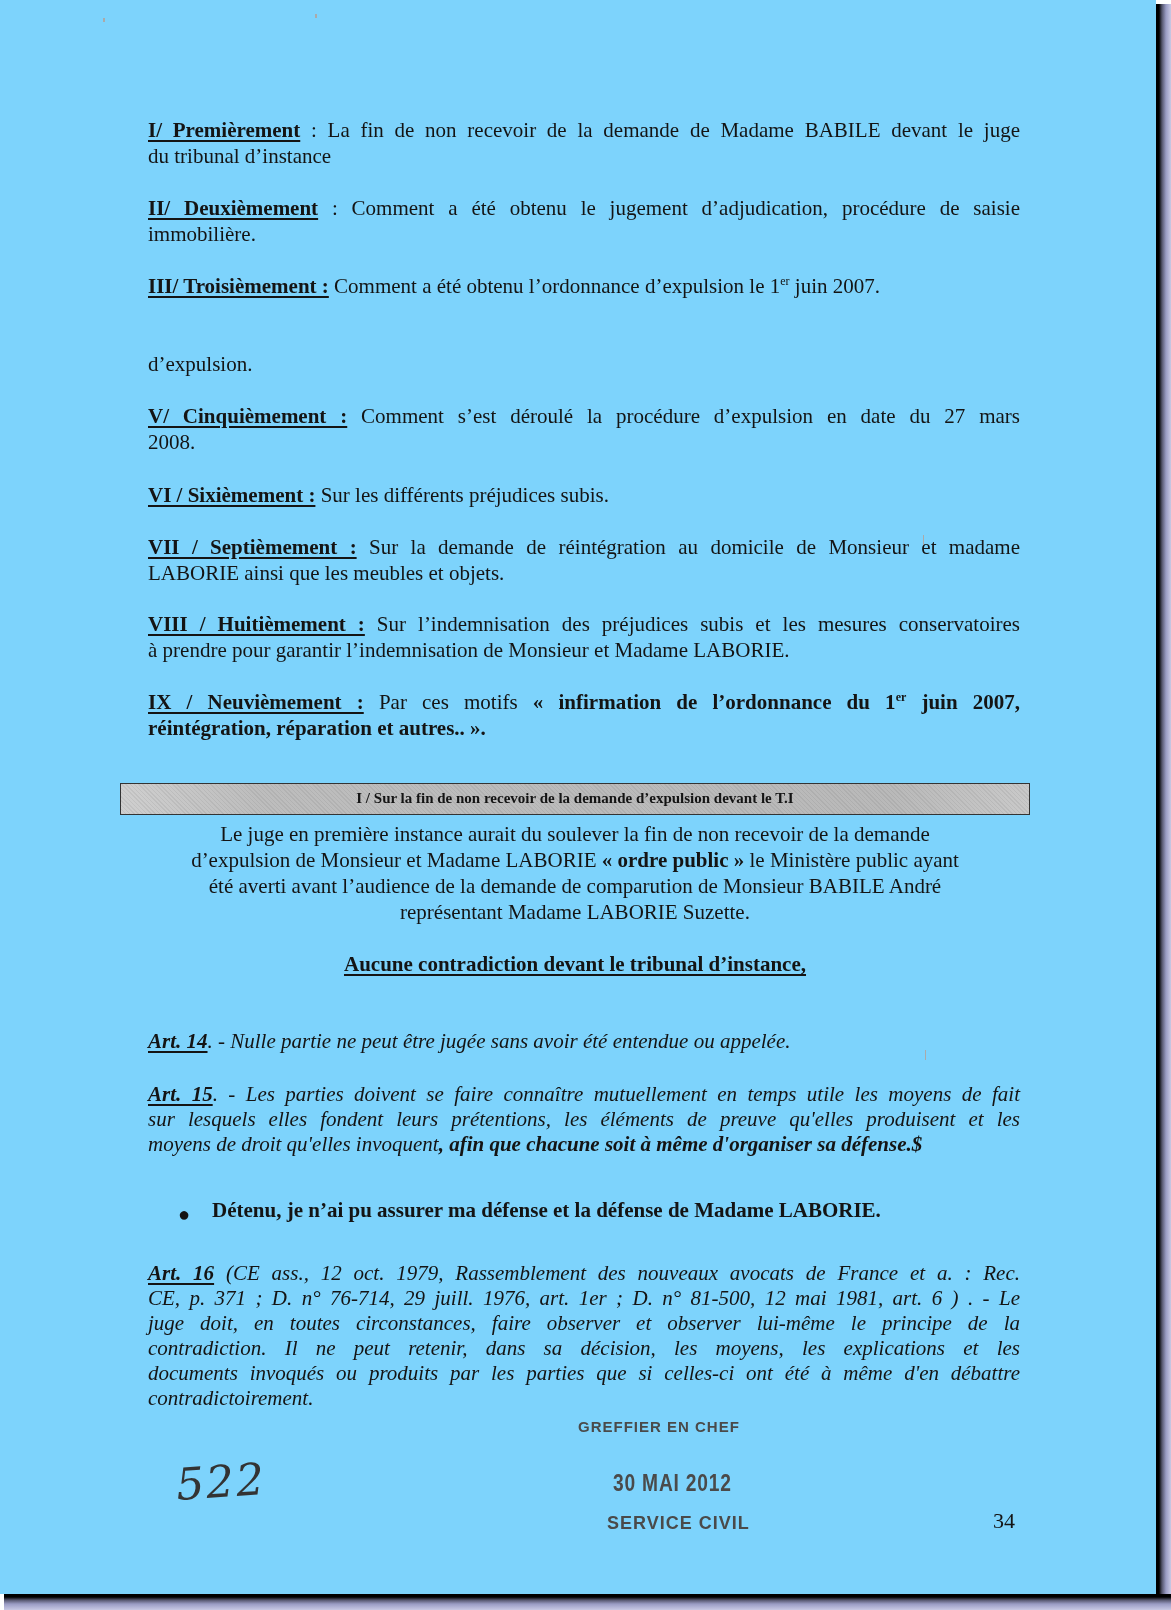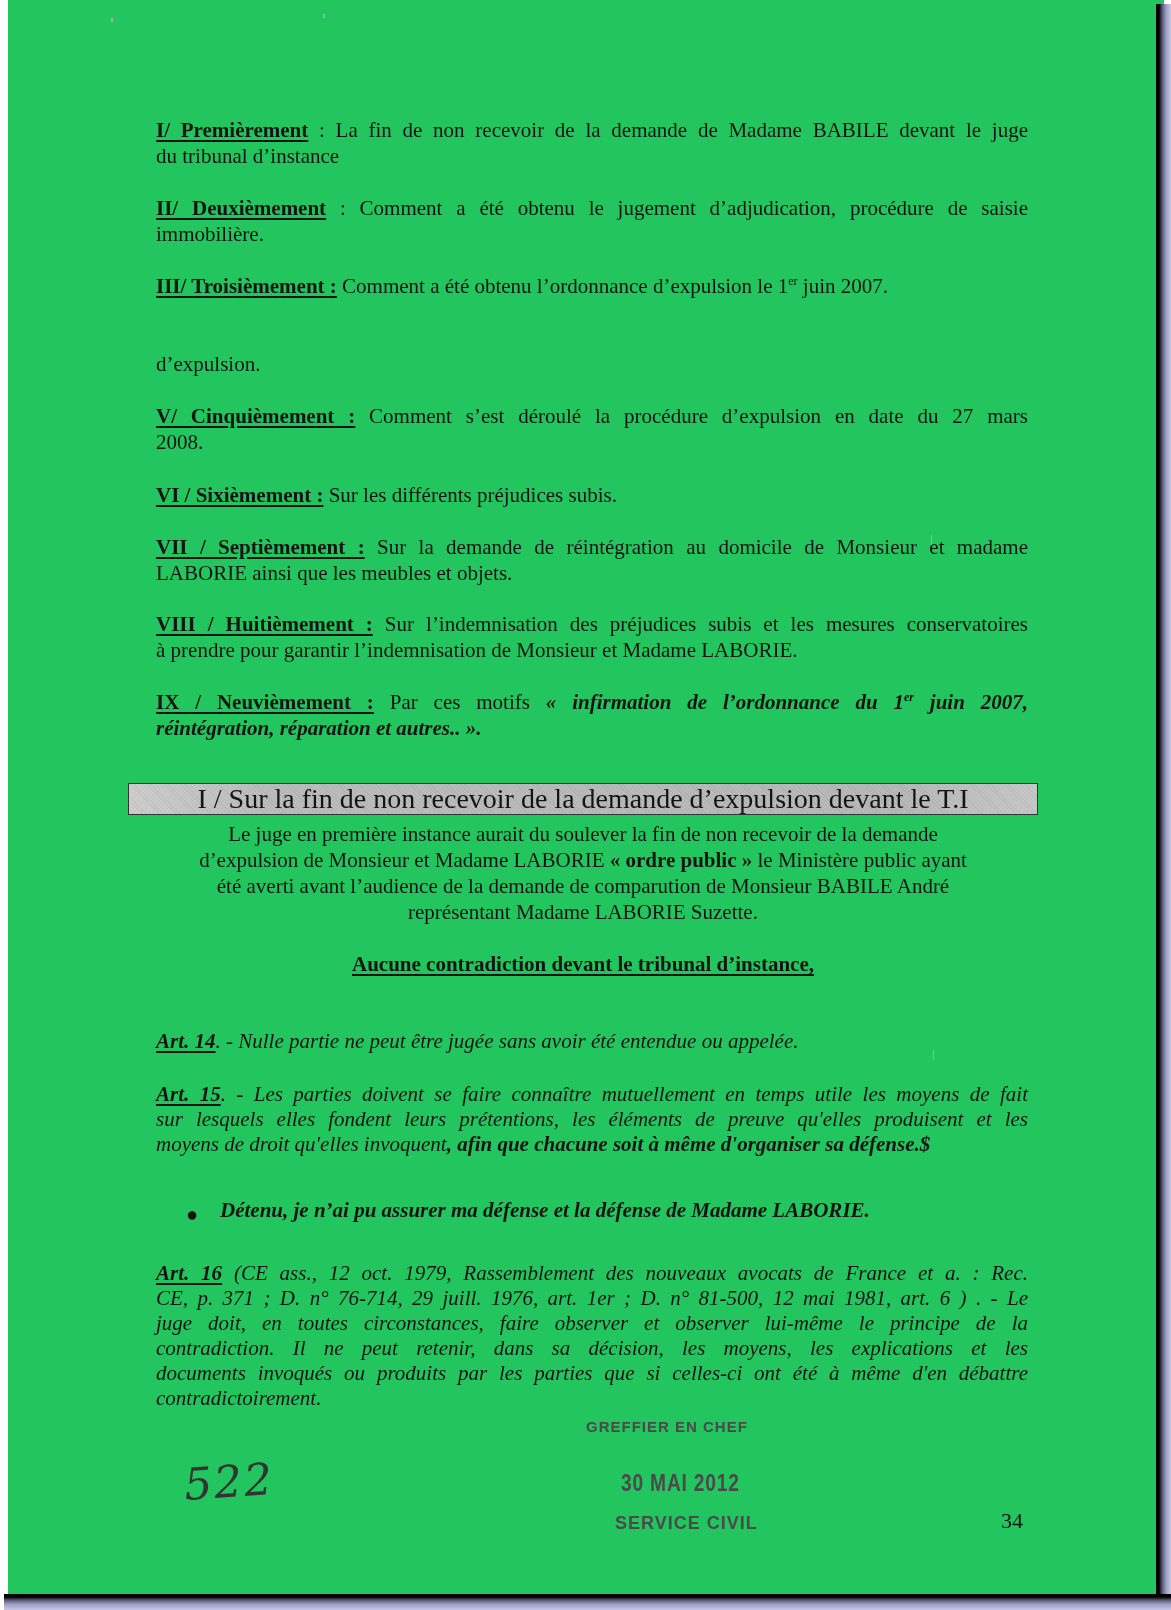--- a/index.html
+++ b/index.html
@@ -3,48 +3,48 @@
   <meta charset="utf-8">
   <style>
     html, body { margin: 0; padding: 0; }
     body {
       width: 1171px; height: 1610px; position: relative; overflow: hidden;
       background: #ffffff;
       font-family: "Liberation Serif", serif;
       color: #141414;
     }
     .page {
-      position: absolute; left: 8px; top: 0; width: 1156px; height: 1594px;
-      background: #22c55e;
+      position: absolute; left: 0; top: 0; width: 1156px; height: 1594px;
+      background: #7dd3fc;
     }
     .shadow-right {
       position: absolute; left: 1156px; top: 4px; width: 15px; height: 1606px;
       background: linear-gradient(to right, #000 0, #000 3px, #55566e 6px, #9a9cc4 10px, #c8c9e4 15px);
     }
     .shadow-bottom {
       position: absolute; left: 4px; top: 1594px; width: 1167px; height: 16px;
       background: linear-gradient(to bottom, #000 0, #000 3px, #55566e 6px, #9a9cc4 10px, #c8c9e4 16px);
     }
     .line {
       position: absolute; left: 148px; width: 872px;
       font-size: 21px; line-height: 25px; white-space: nowrap;
     }
     .just { text-align: justify; text-align-last: justify; }
     .head { font-weight: bold; text-decoration: underline; text-underline-offset: 3px; }
-    .bi { font-weight: bold; font-style: italic; }
+    .bi { font-weight: bold; }
     .it { font-style: italic; }
     sup { font-size: 12px; vertical-align: 8px; line-height: 0; }
     .banner {
       position: absolute; left: 120px; top: 783px; width: 910px; height: 32px;
       border: 1.5px solid #333;
       background:
         repeating-linear-gradient(45deg, rgba(0,0,0,0.06) 0 1px, transparent 1px 3px),
         linear-gradient(to right, #cfcfcf, #bdbdbd 15%, #b9b9b9 85%, #c9c9c9);
       box-sizing: border-box;
-      text-align: center; font-weight: normal; font-size: 28px; line-height: 29px;
+      text-align: center; font-weight: bold; font-size: 15px; line-height: 29px;
     }
     .center { position: absolute; left: 120px; width: 910px; text-align: center; font-size: 21px; line-height: 25px; white-space: nowrap; }
     .bullet { position: absolute; left: 178px; top: 1203px; font-size: 20px; }
     .stamp {
       position: absolute; font-family: "Liberation Sans", sans-serif; font-weight: bold;
       color: #4a4a4a; letter-spacing: 1px; white-space: nowrap;
     }
     .hand {
       position: absolute; left: 176px; top: 1456px; font-family: "DejaVu Serif", serif;
       font-size: 44px; color: #333; transform: rotate(-4deg); font-style: italic; letter-spacing: 2px;

